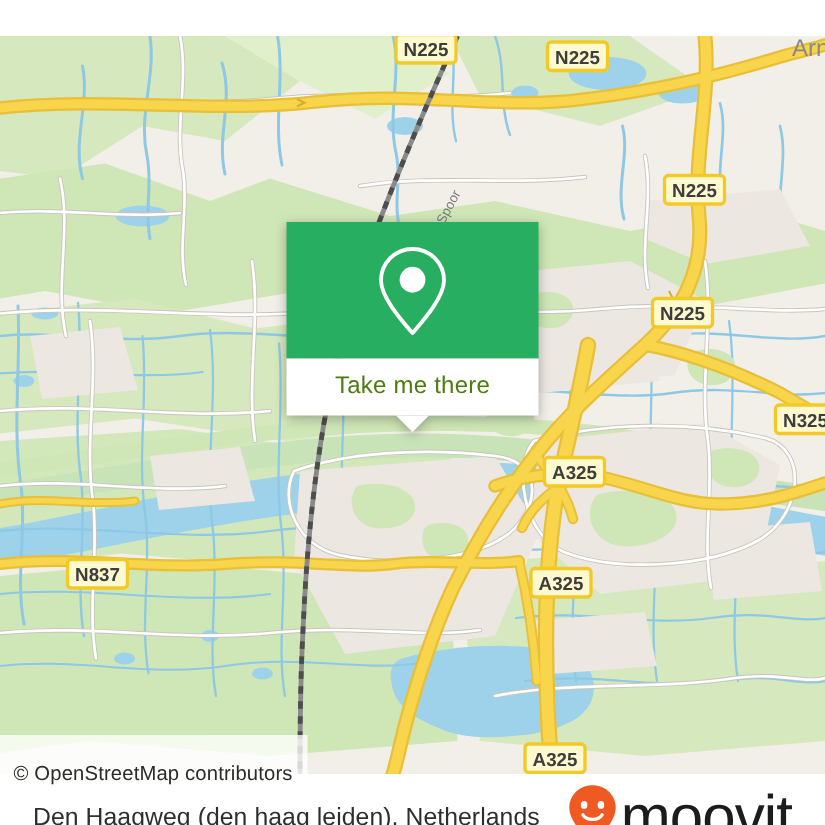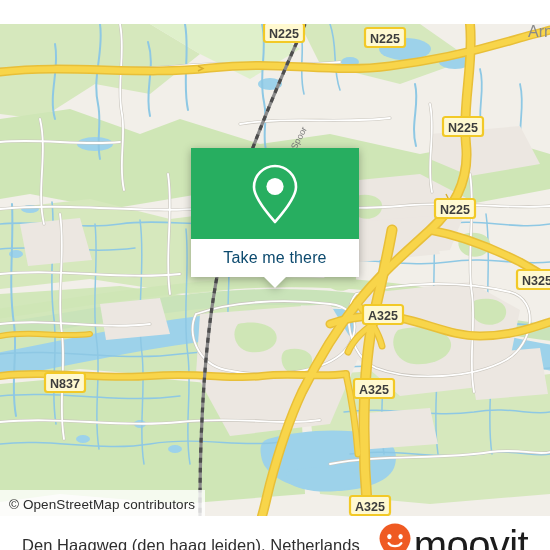--- a/index.html
+++ b/index.html
@@ -41,21 +41,21 @@
   }
 
   
   #attribution {
     position: absolute;
     left: 0;
     top: 466px;
     height: 26px;
     display: flex;
     align-items: center;
-    padding: 1px 10px 0 9px;
+    padding: 12px 10px 0 9px;
     background: rgba(255,255,255,0.78);
     font-size: 13.5px;
     color: #2b2b2b;
     letter-spacing: 0.1px;
     white-space: nowrap;
     z-index: 30;
   }
 
   
   #popup {
@@ -77,21 +77,21 @@
   #popup-body {
     position: relative;
     background: #ffffff;
     height: 38px;
     display: flex;
     align-items: center;
     justify-content: center;
   }
   #popup-label {
     font-size: 16px;
-    color: #0c4a6e;
+    color: #4d7c0f;
     letter-spacing: 0.15px;
   }
   #popup-tail {
     position: absolute;
     left: 50%;
     bottom: -11px;
     margin-left: -11px;
     width: 0;
     height: 0;
     border-left: 11px solid transparent;

